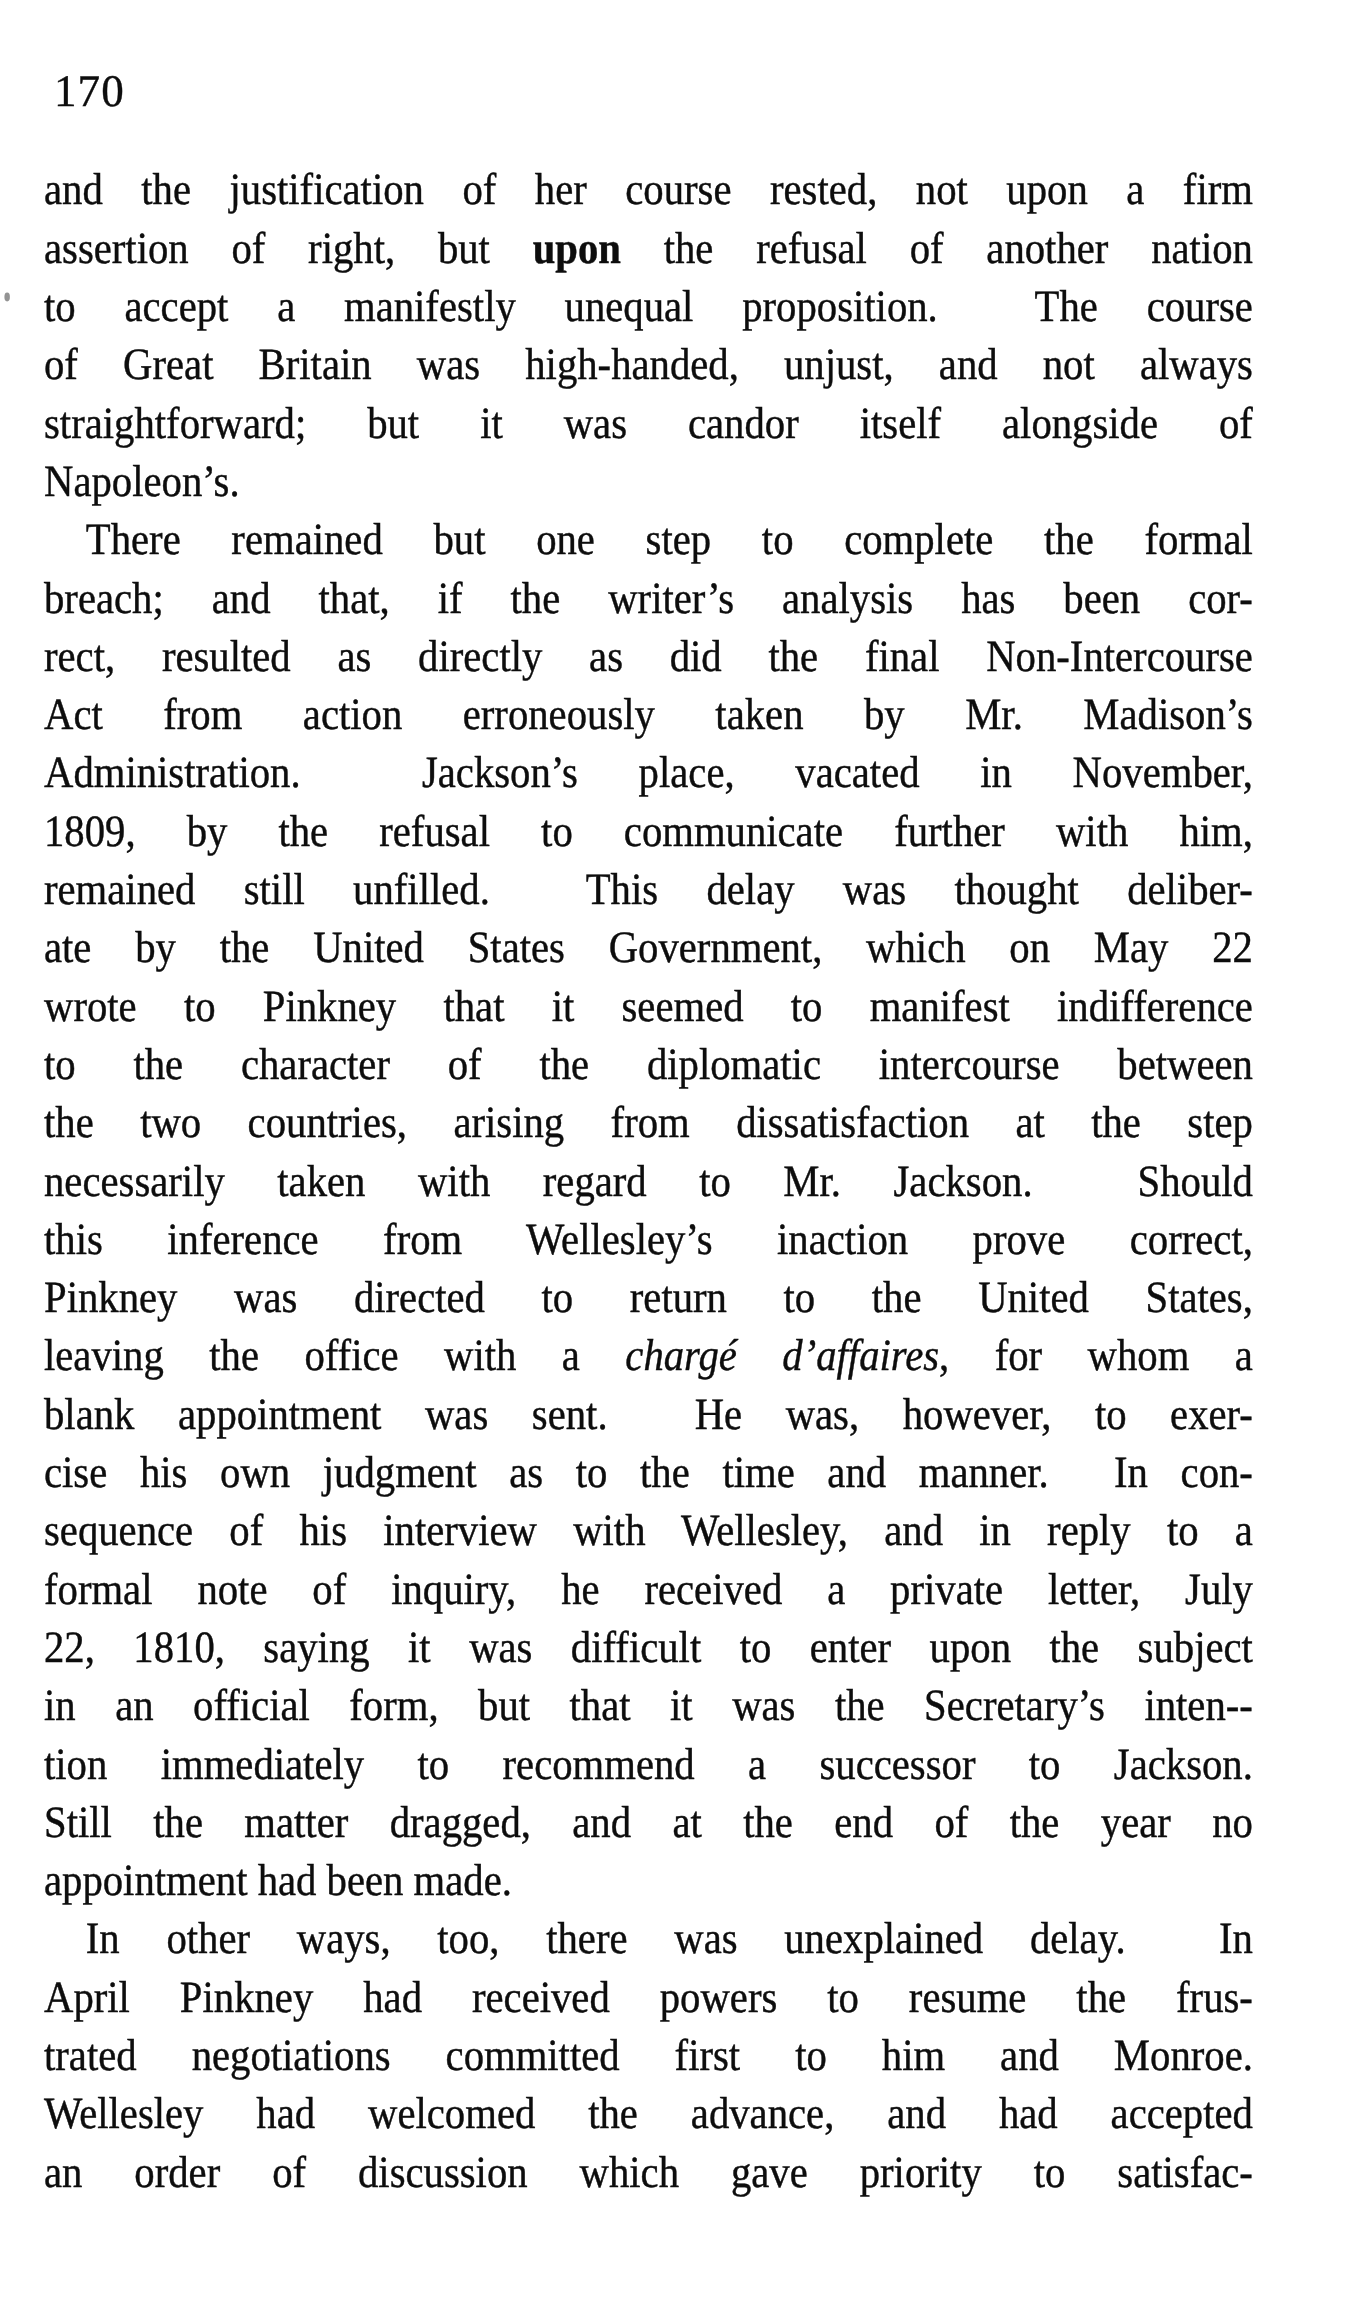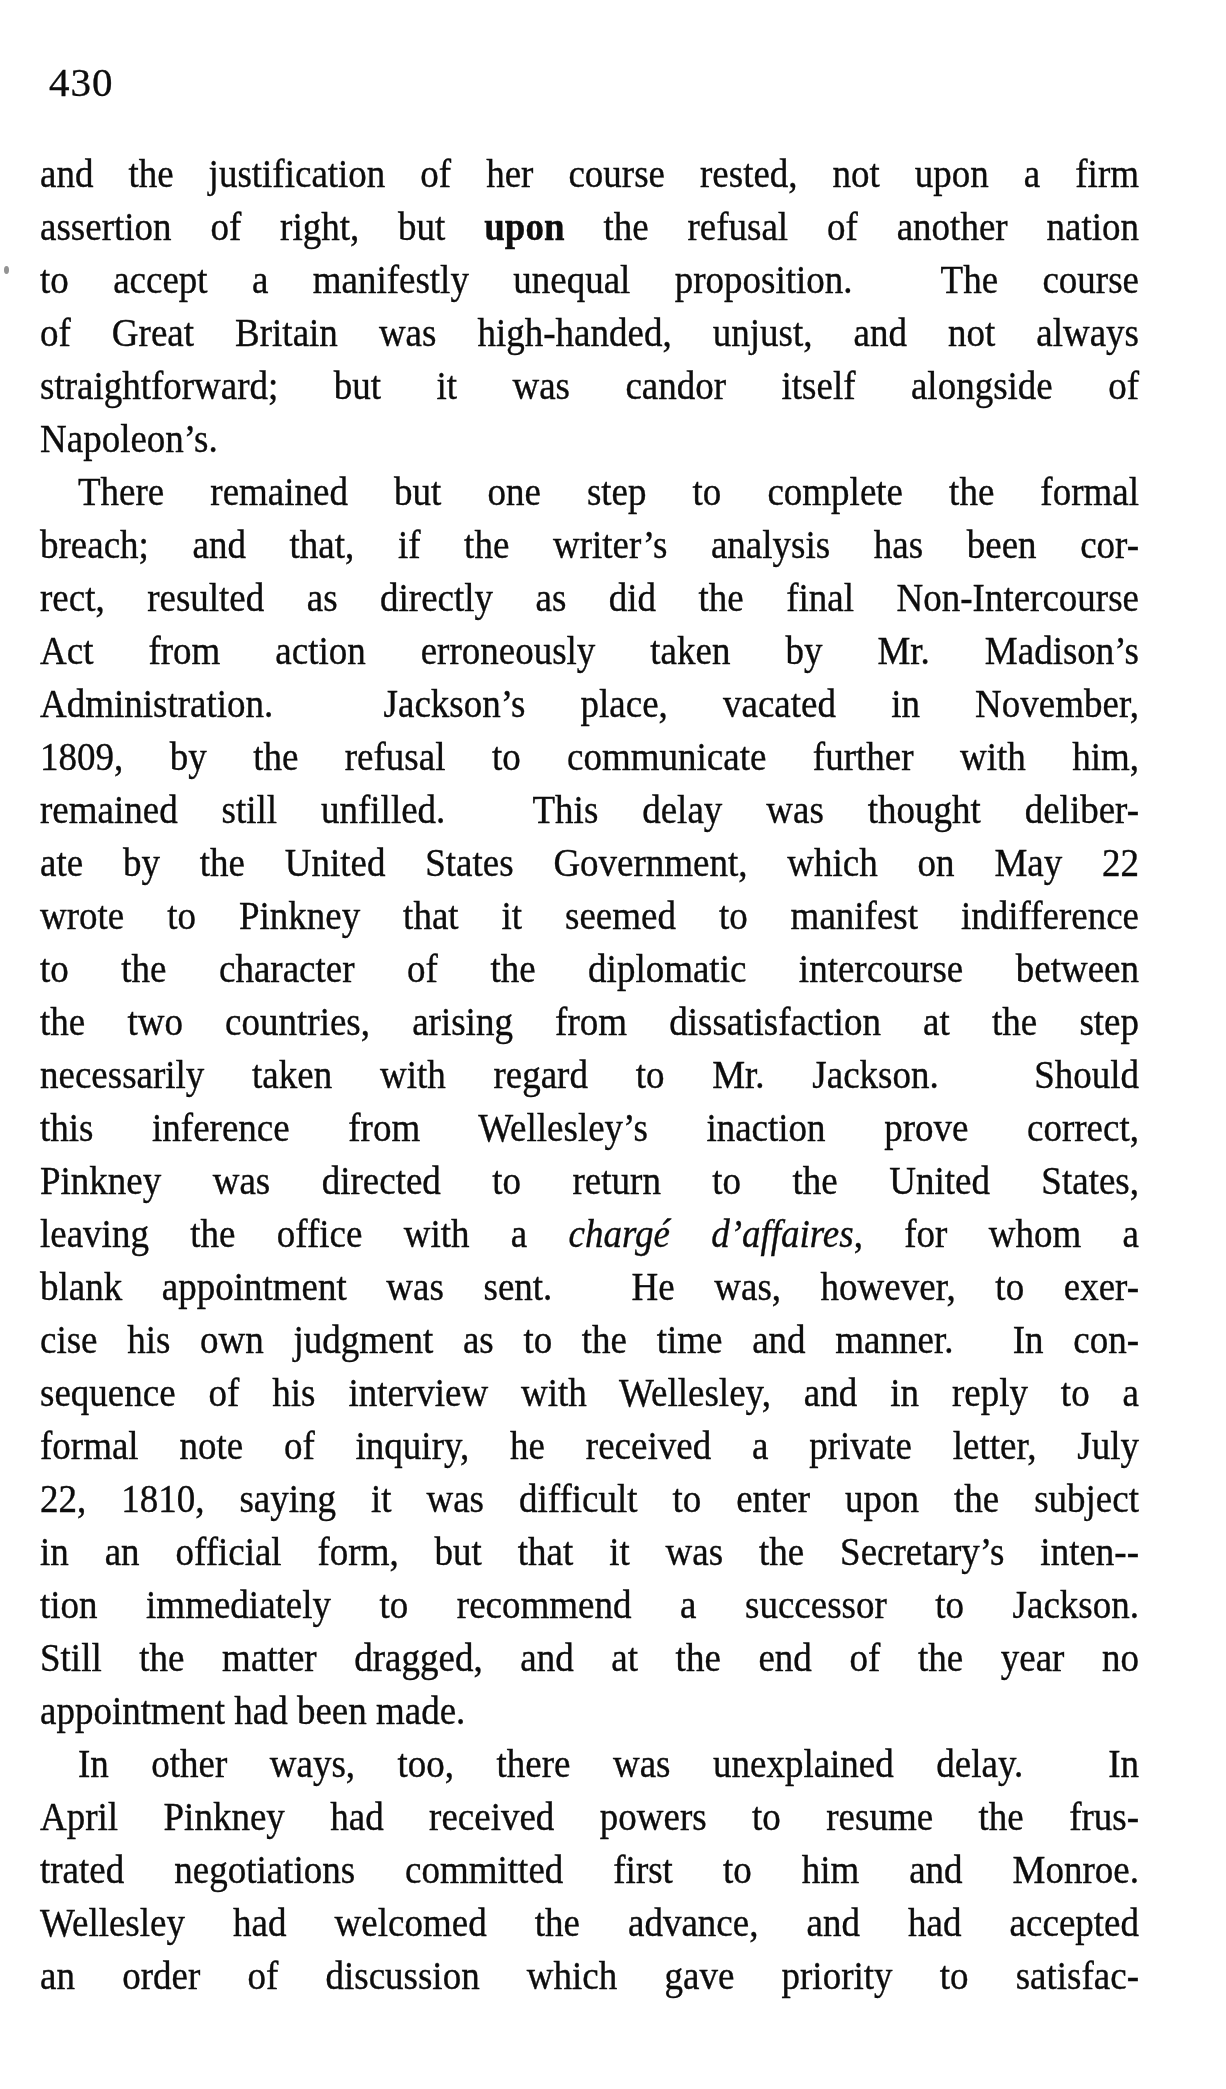--- a/index.html
+++ b/index.html
@@ -66,21 +66,21 @@
     background: #3a3a3a;
     border-radius: 50%;
     opacity: 0.55;
   }
 </style>
 </head>
 <body>
 
 <div class="page">
   <div class="speck"></div>
-  <div class="page-number">430</div>
+  <div class="page-number">170</div>
   <div class="page-body">
       <div class="line"><span>and the justification of her course rested, not upon a firm</span></div>
       <div class="line"><span>assertion of right, but </span><span class="seg-b">upon</span><span> the refusal of another nation</span></div>
       <div class="line"><span>to accept a manifestly unequal proposition.&nbsp; The course</span></div>
       <div class="line"><span>of Great Britain was high-handed, unjust, and not always</span></div>
       <div class="line"><span>straightforward; but it was candor itself alongside of</span></div>
       <div class="line no-just"><span>Napoleon’s.</span></div>
       <div class="line indent"><span>There remained but one step to complete the formal</span></div>
       <div class="line"><span>breach; and that, if the writer’s analysis has been cor-</span></div>
       <div class="line"><span>rect, resulted as directly as did the final Non-Intercourse</span></div>

